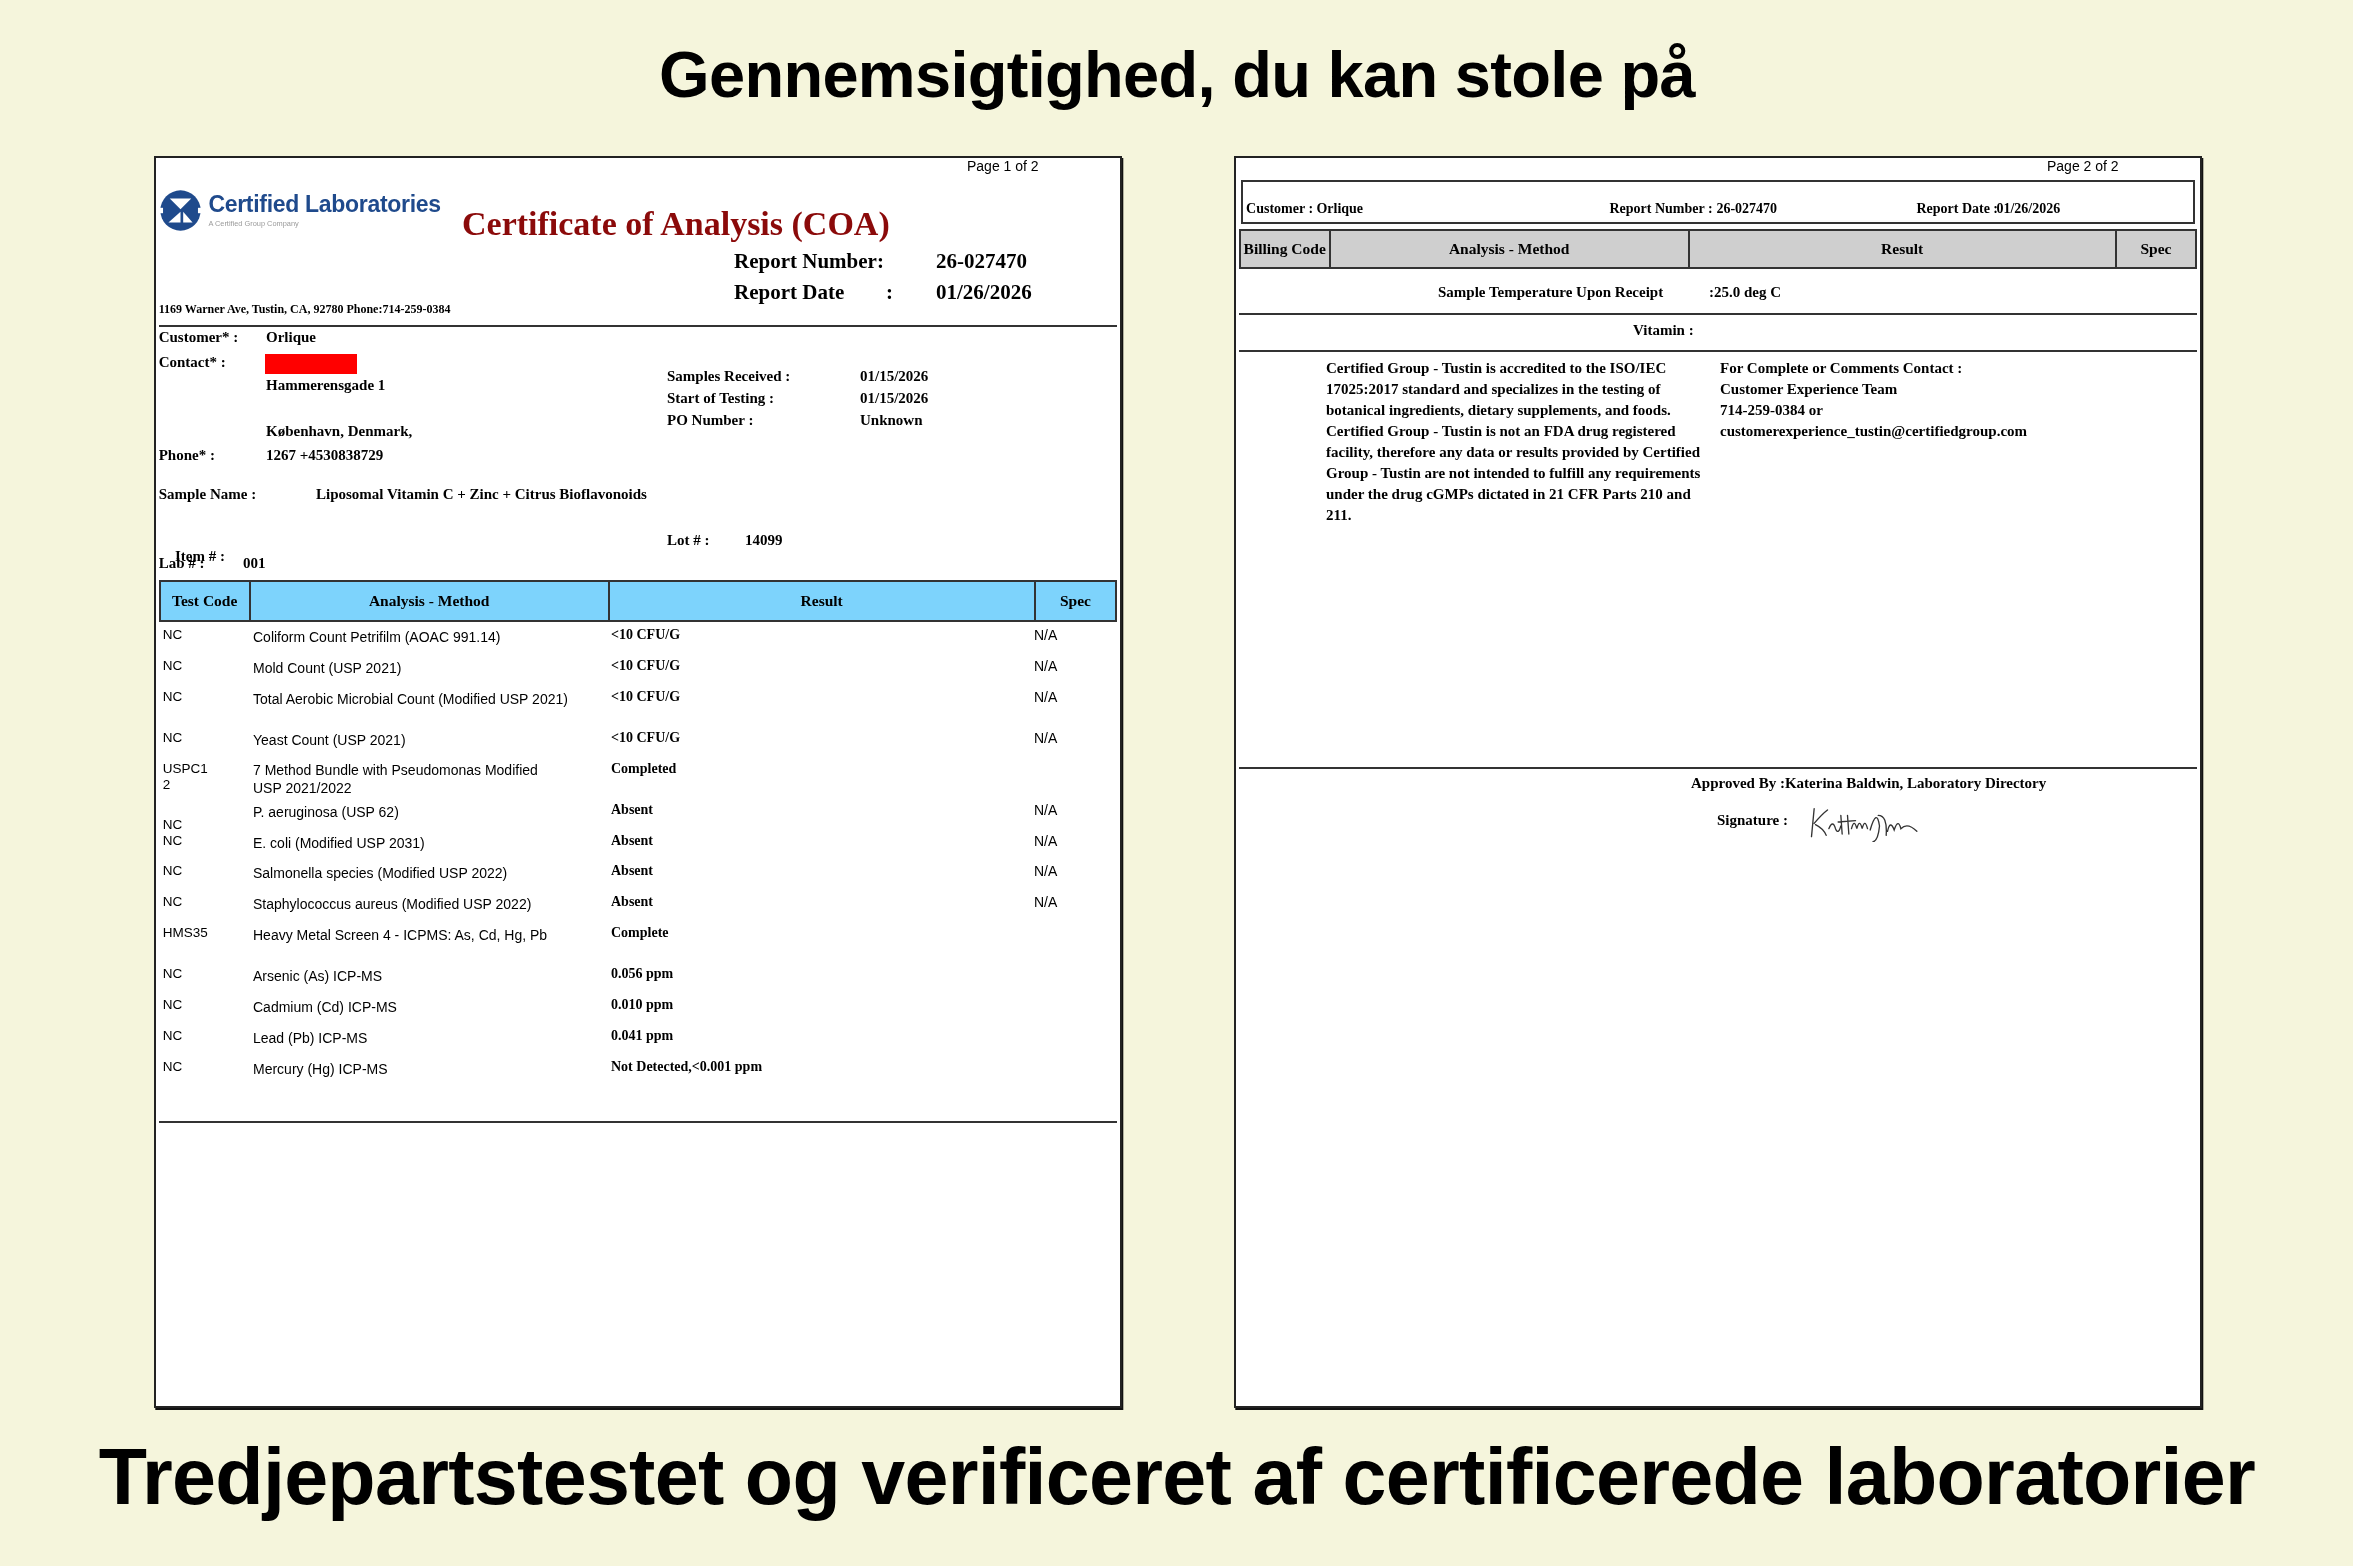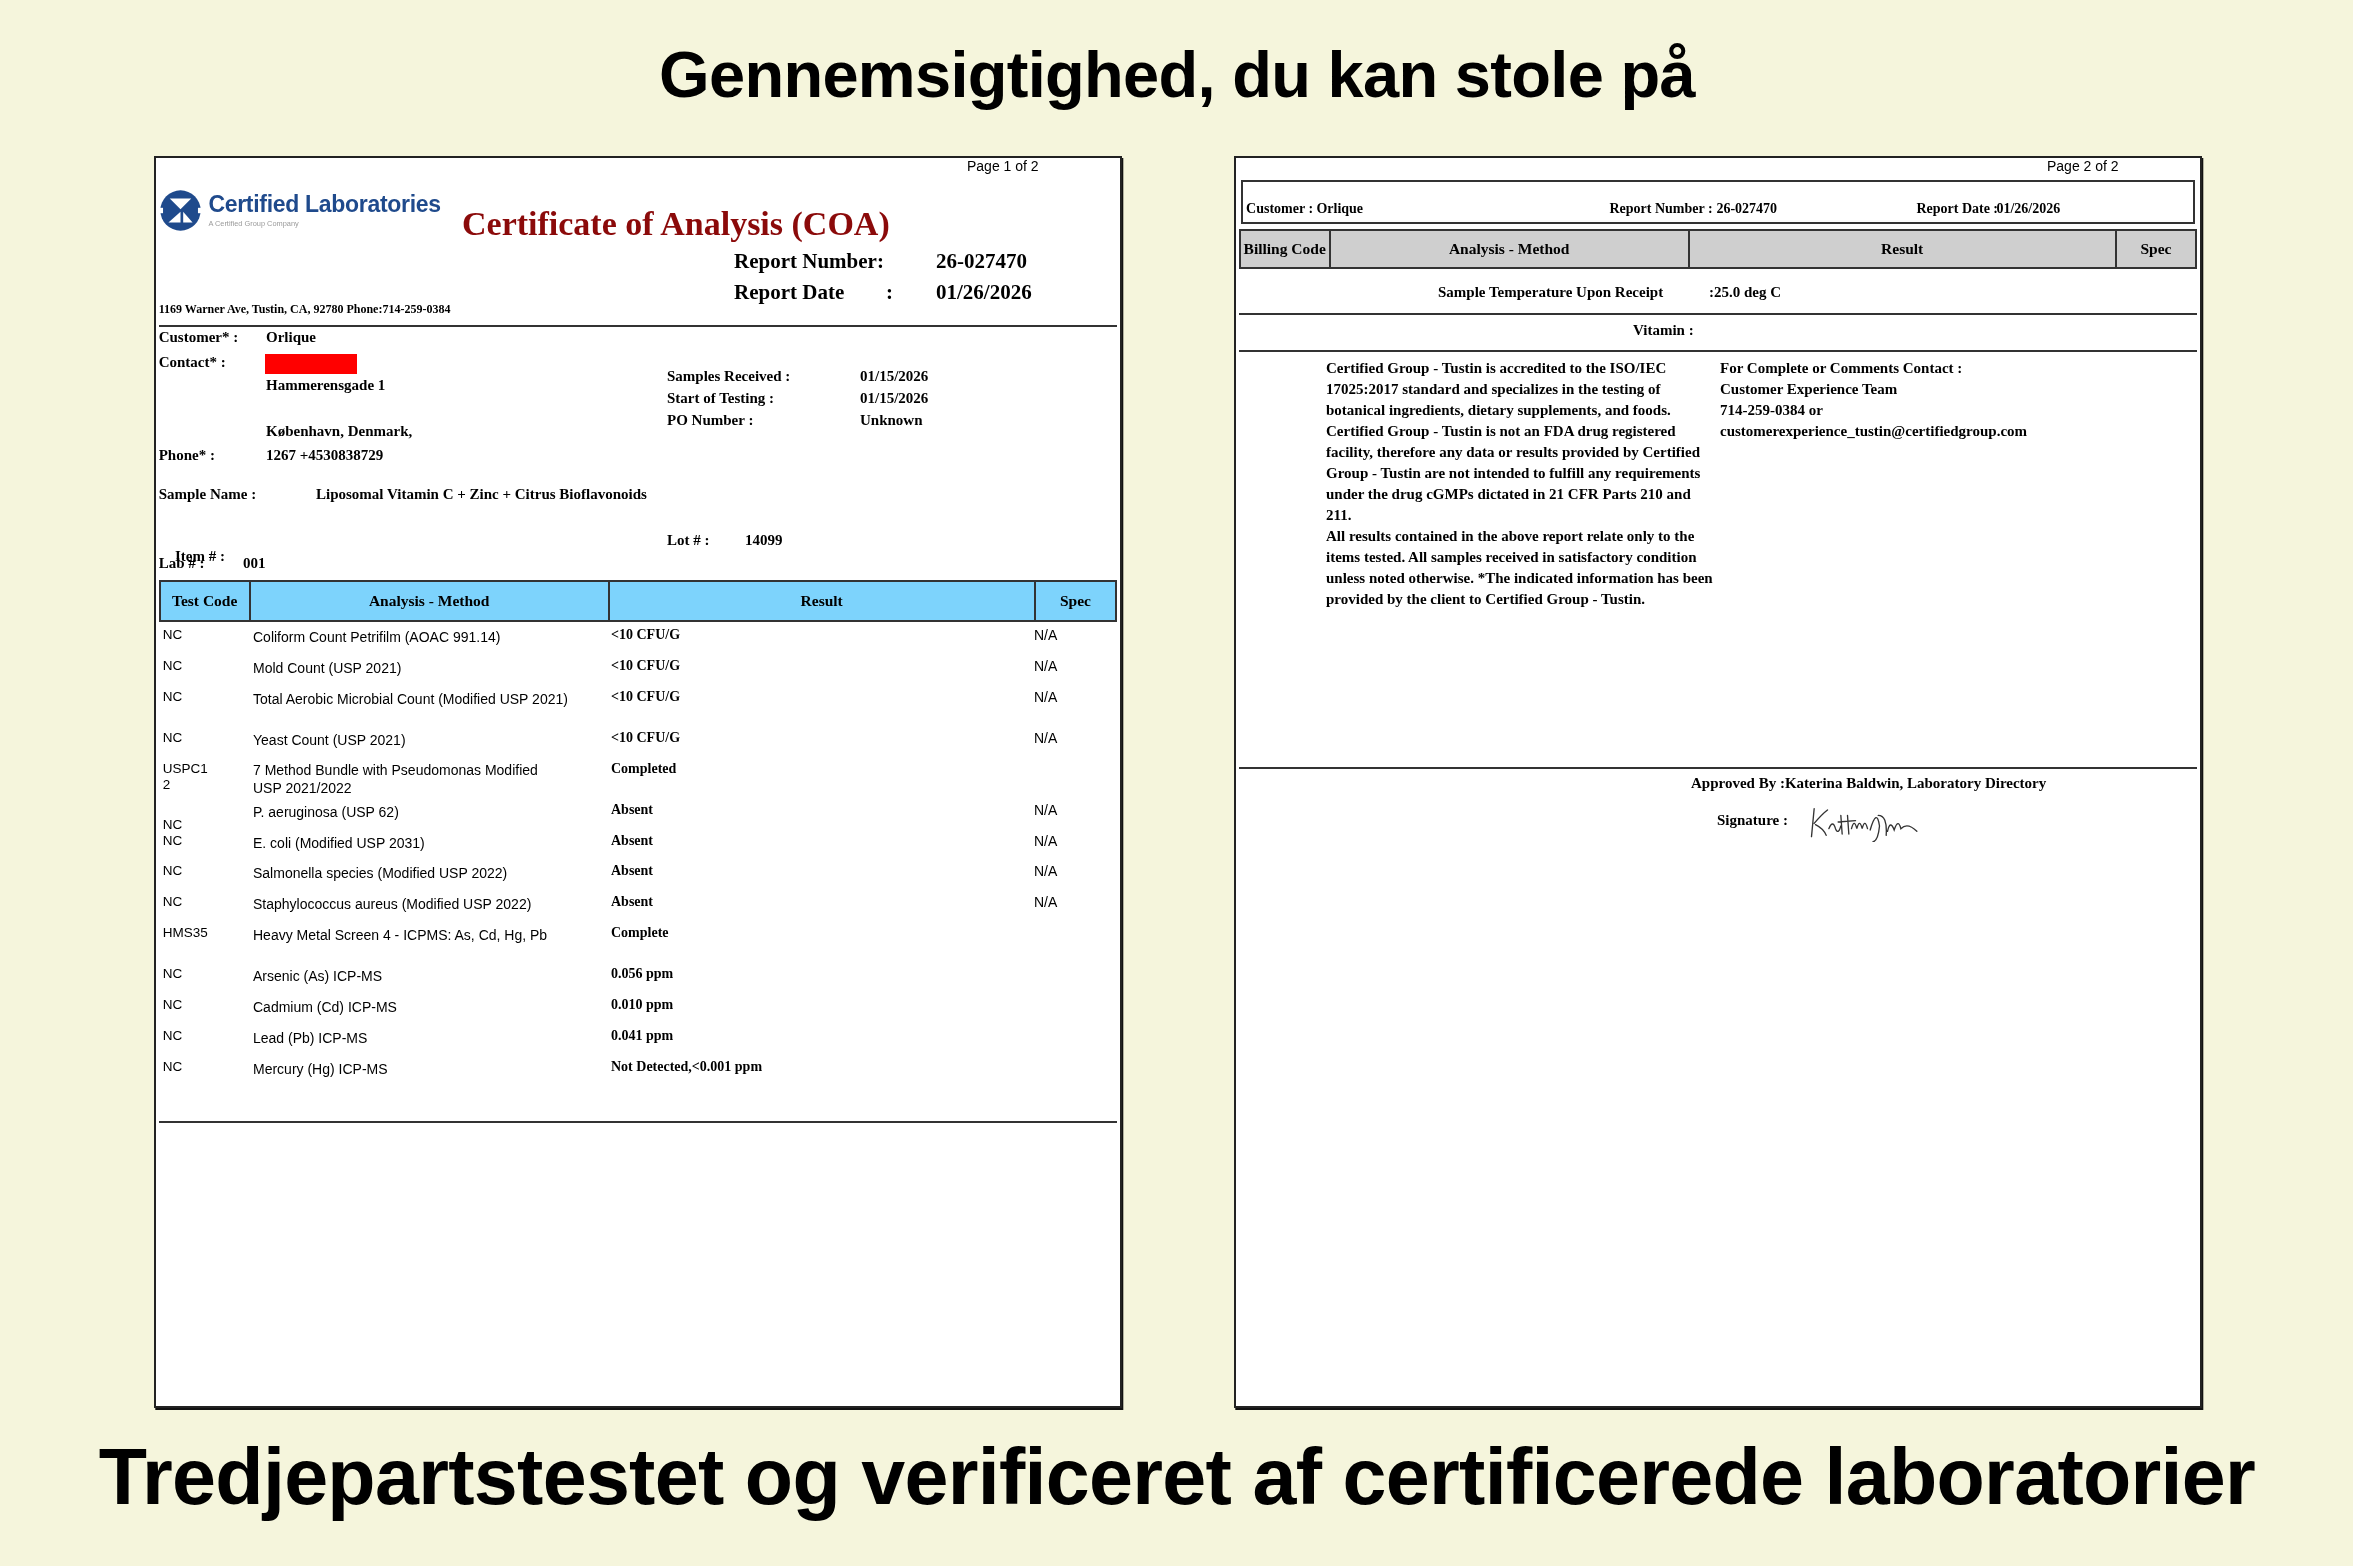--- a/index.html
+++ b/index.html
@@ -265,21 +265,20 @@
   <div class="abs f" style="left:473px; top:126px;">:25.0 deg C</div>
 
   <div class="rule" style="top:155px;"></div>
 
   <div class="abs f" style="left:397px; top:164px;">Vitamin  :</div>
 
   <div class="rule" style="top:192px;"></div>
 
   <div class="remarks-col serif" style="left:90px; width:390px;">
     <div>Certified Group - Tustin is accredited to the ISO/IEC 17025:2017 standard and specializes in the testing of botanical ingredients, dietary supplements, and foods. Certified Group - Tustin is not an FDA drug registered facility, therefore any data or results provided by Certified Group - Tustin are not intended to fulfill any requirements under the drug cGMPs dictated in 21 CFR Parts 210 and 211.</div>
-    <div>All results contained in the above report relate only to the items tested. All samples received in satisfactory condition unless noted otherwise. *The indicated information has been provided by the client to Certified Group - Tustin.</div>
   </div>
 
   <div class="remarks-col serif" style="left:484px; width:471px;">
     <div>For Complete or Comments Contact :</div>
     <div>Customer Experience Team</div>
     <div>714-259-0384 or</div>
     <div>customerexperience_tustin@certifiedgroup.com</div>
   </div>
 
   <div class="rule" style="top:609px;"></div>

